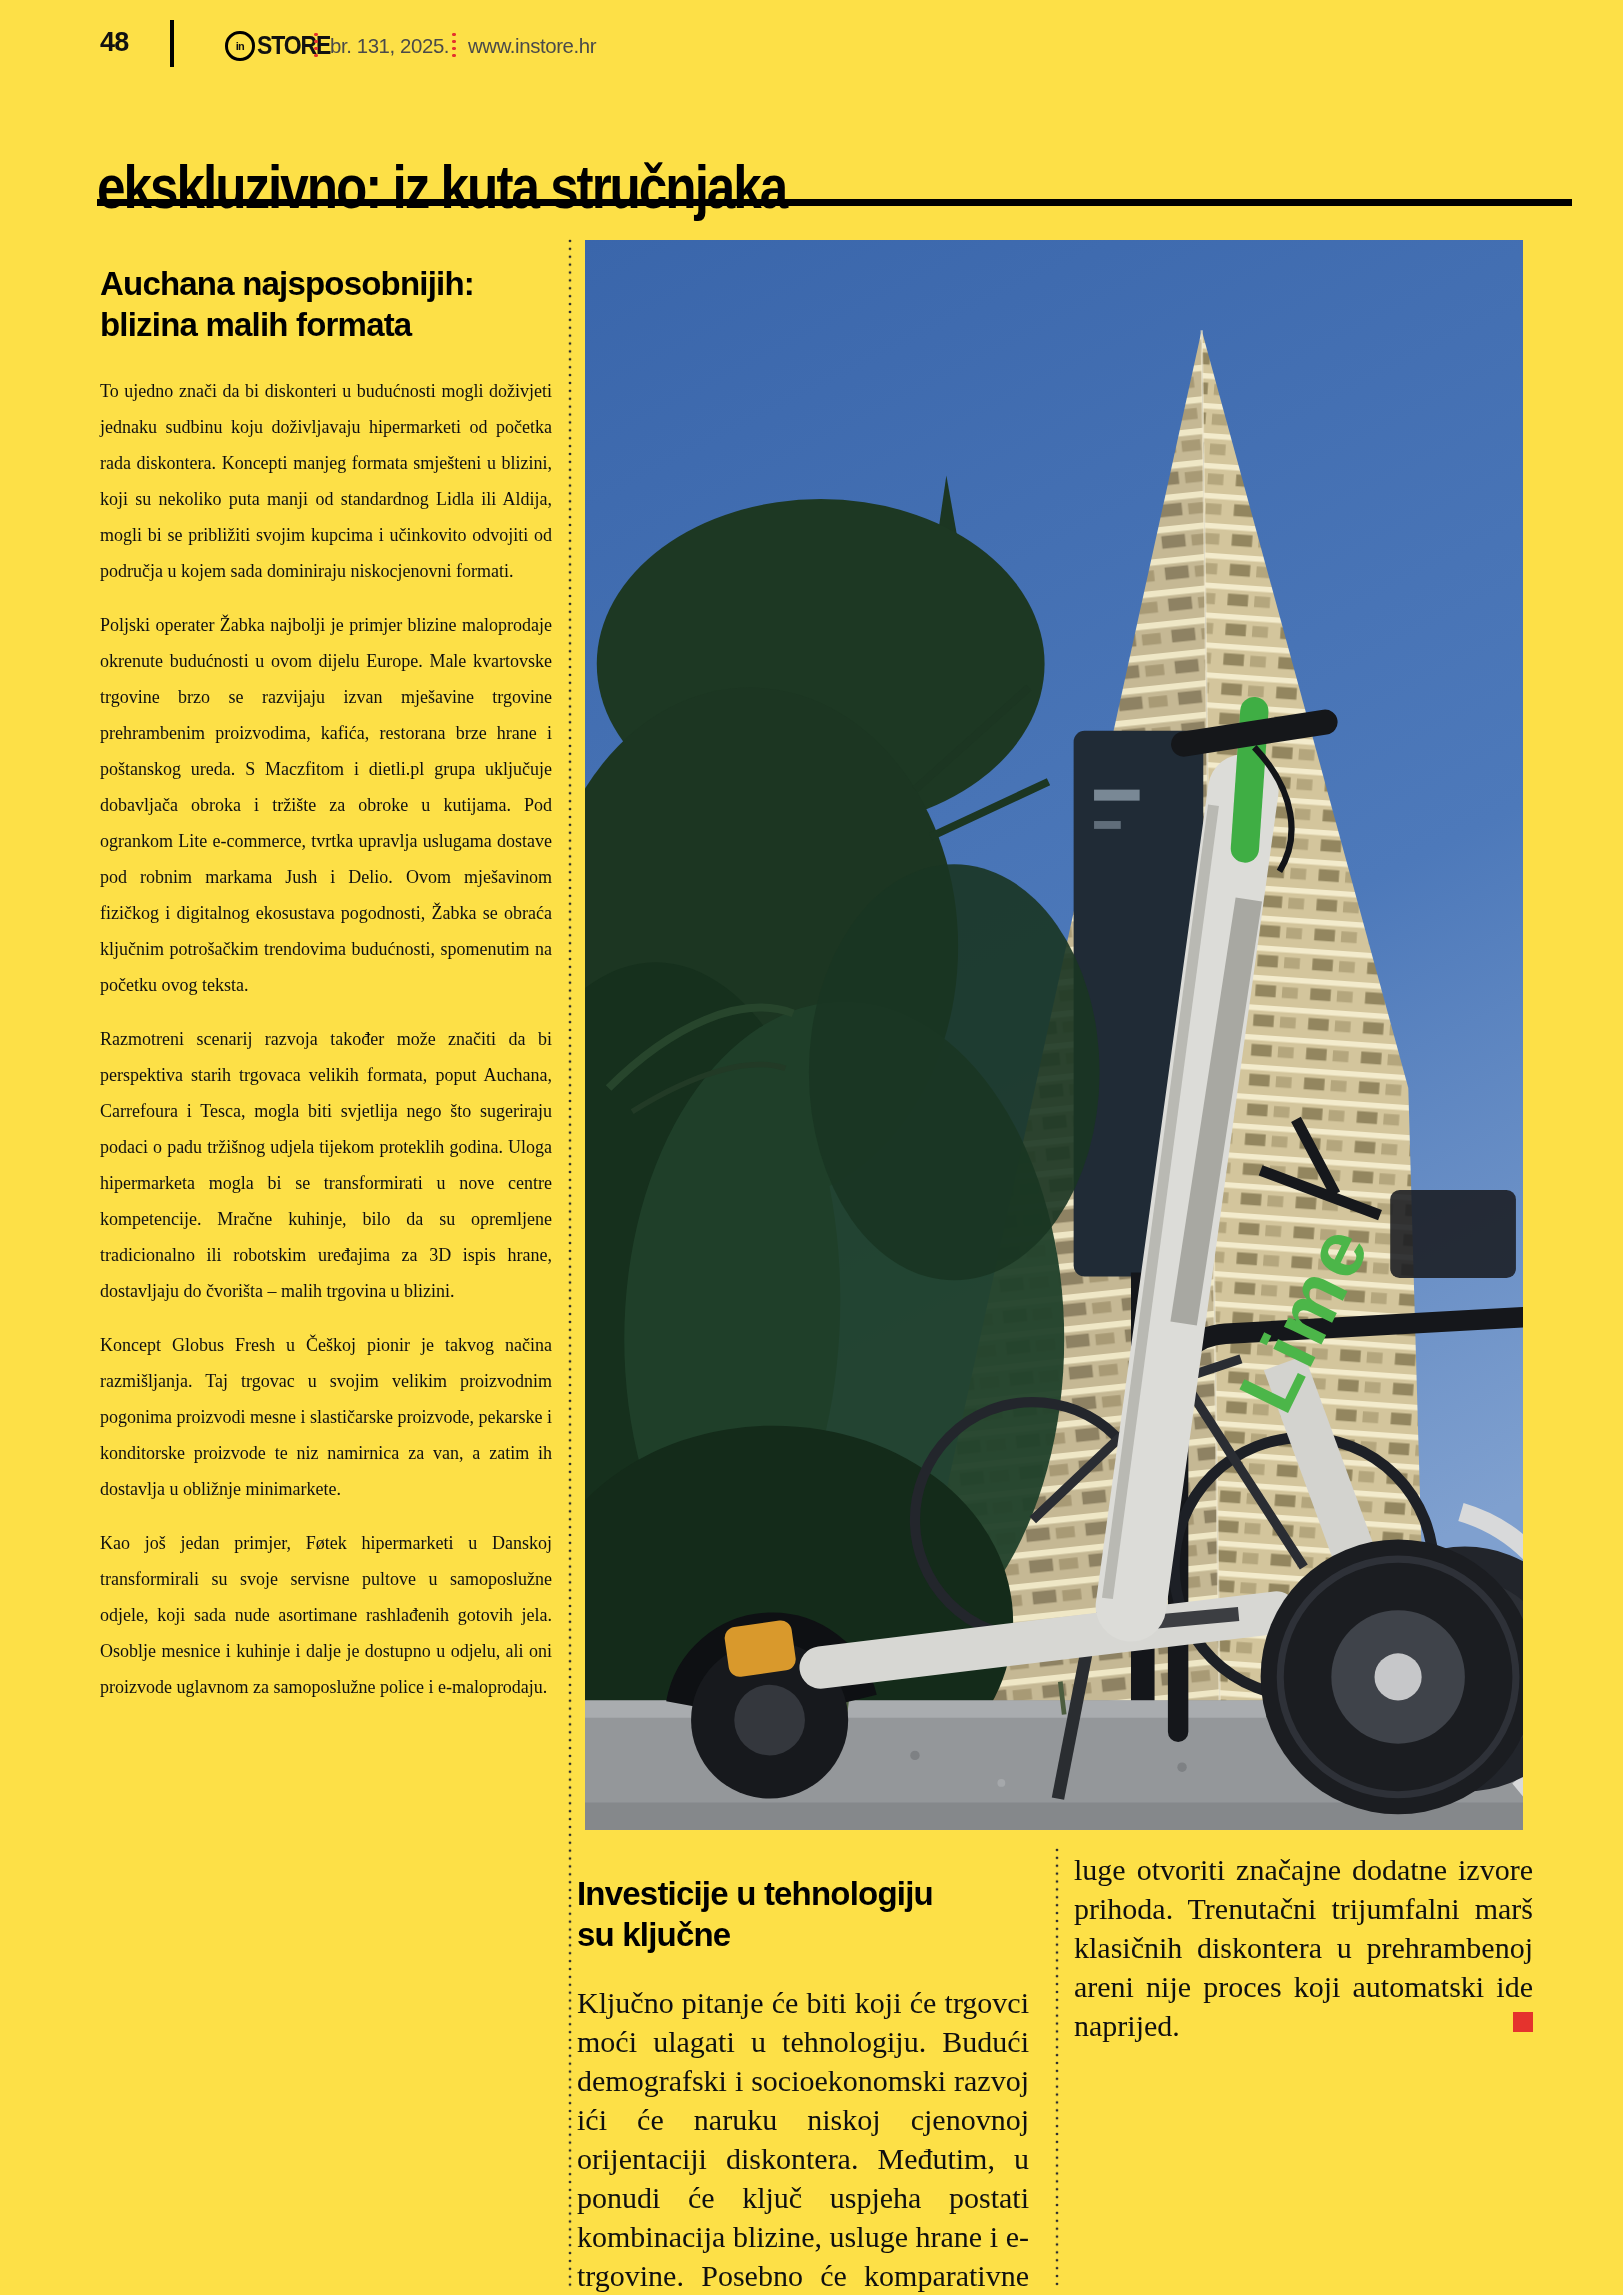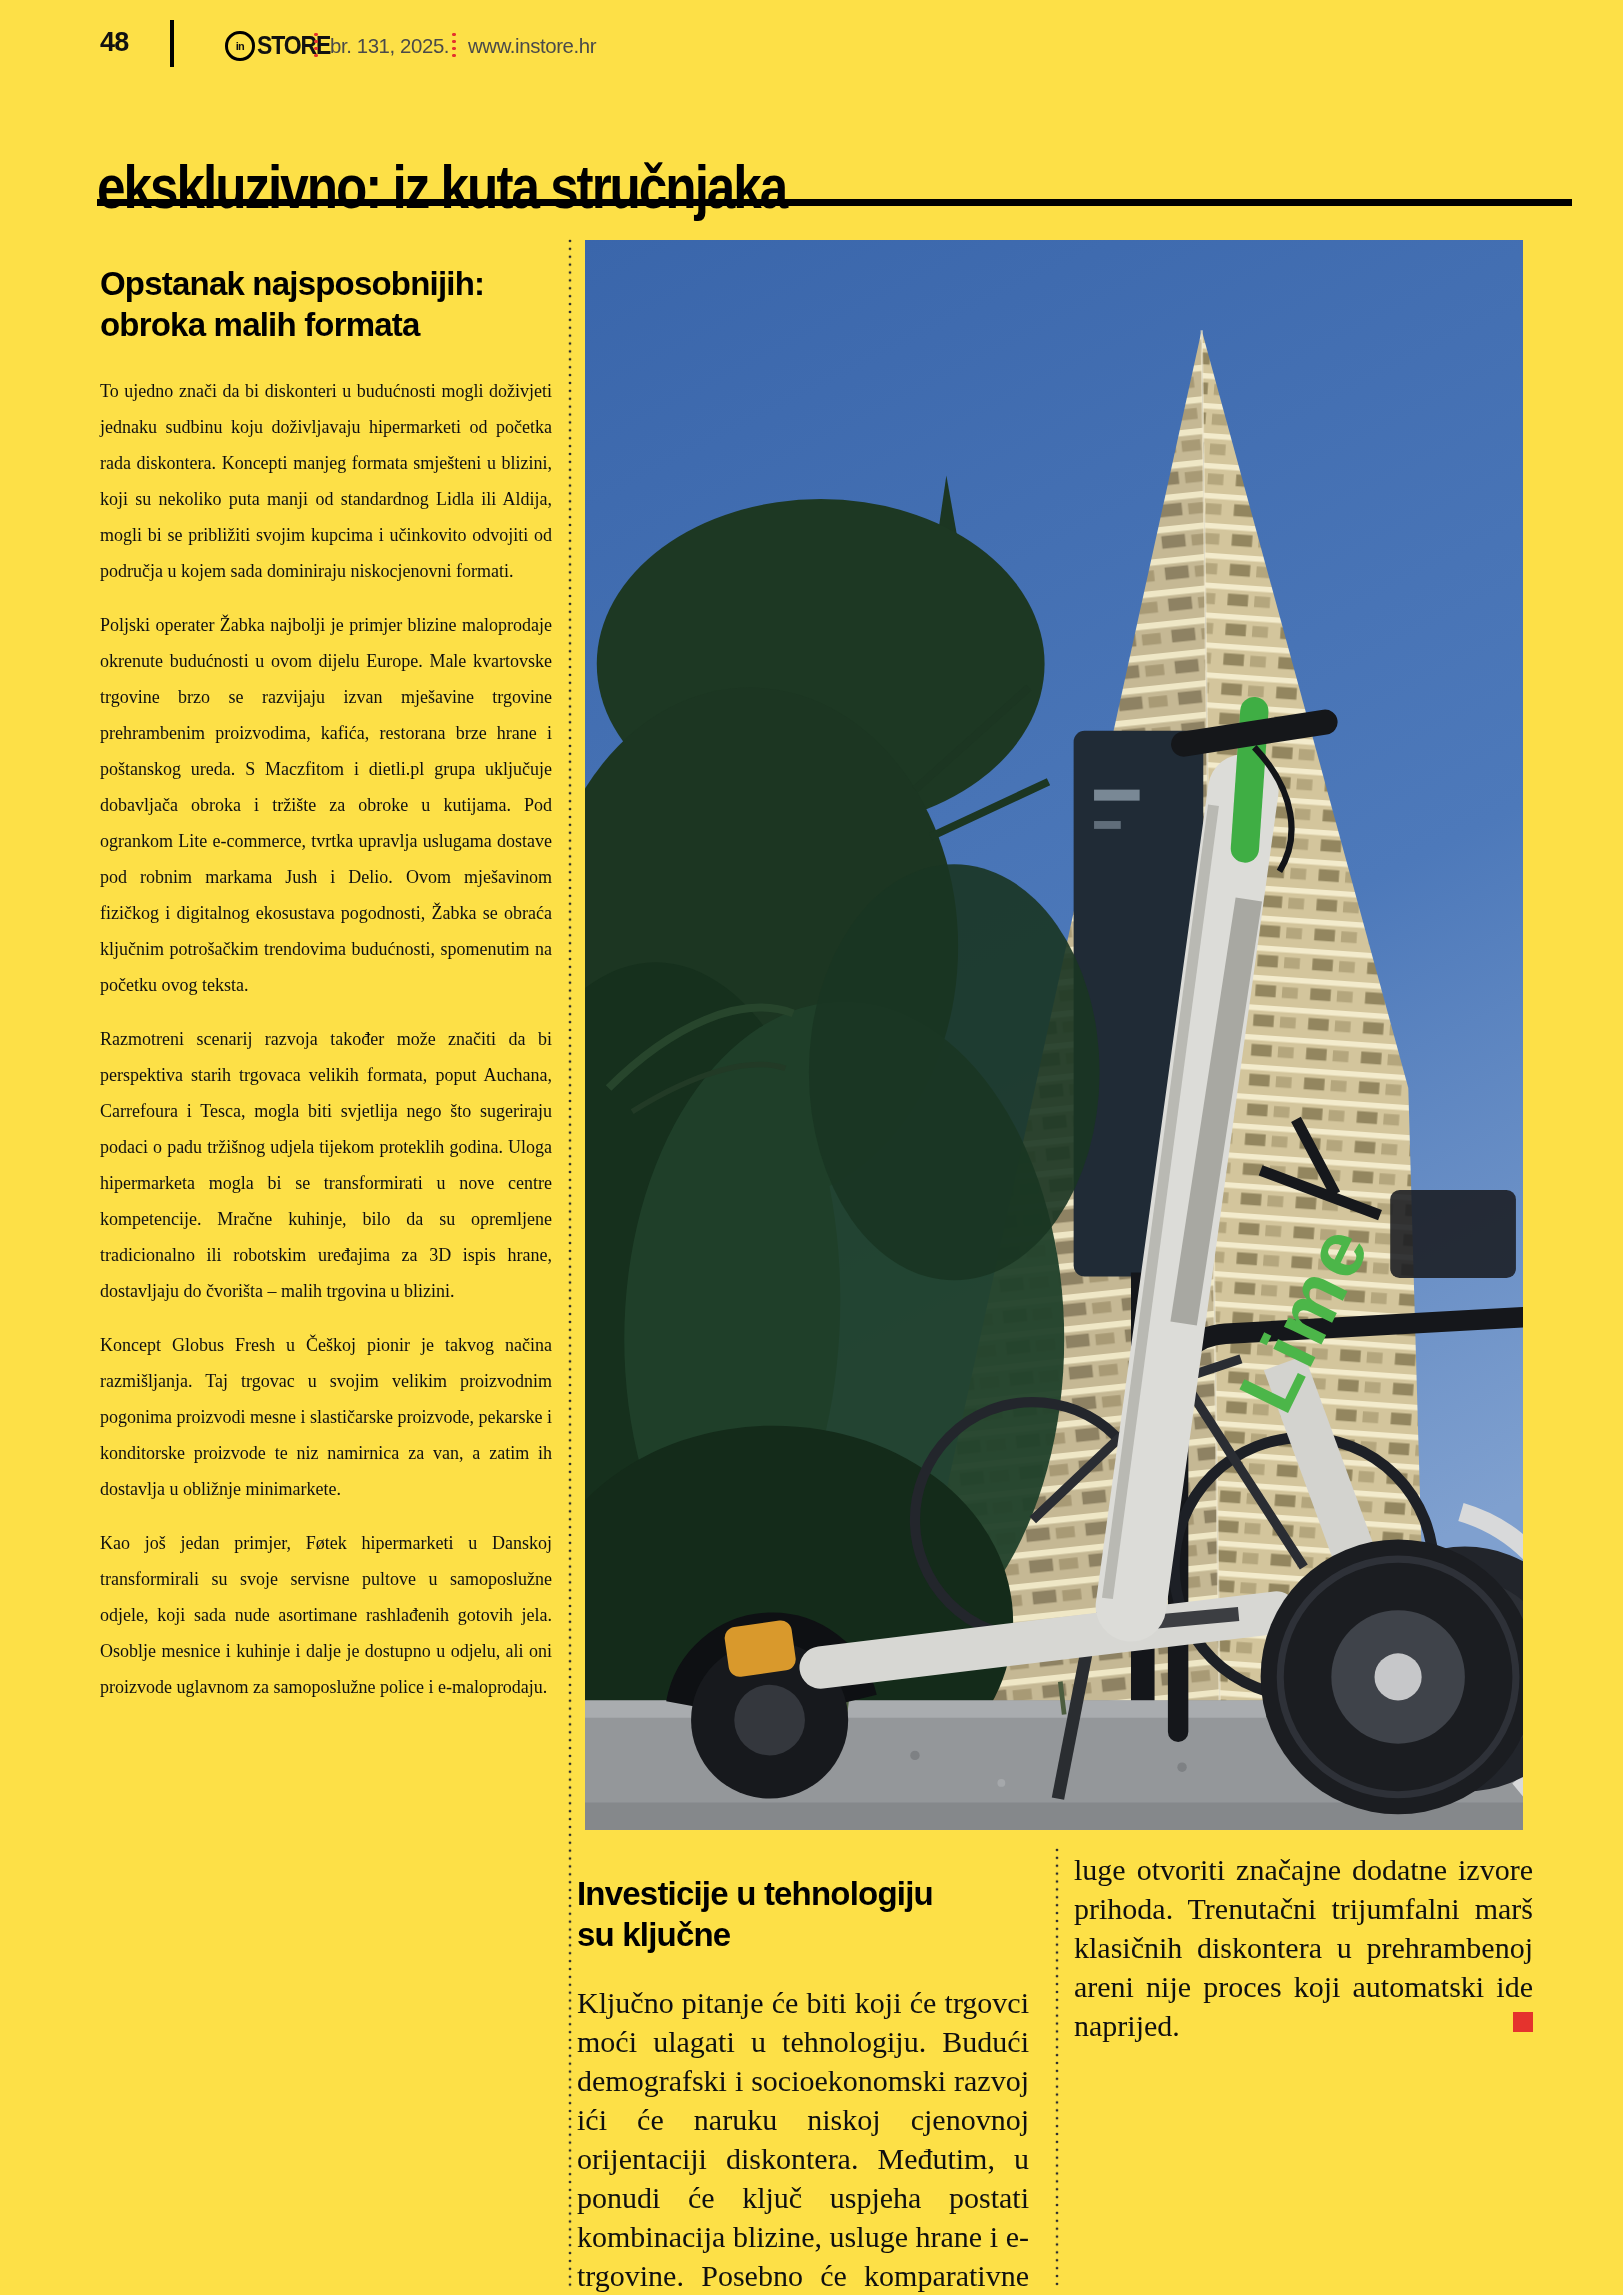--- a/index.html
+++ b/index.html
@@ -67,22 +67,22 @@
   <div class="hdr-meta" style="left:468px;">www.instore.hr</div>
 
   <h1 class="headline">ekskluzivno: iz kuta stručnjaka</h1>
   <div class="title-rule"></div>
 
   <div class="vdots d1"></div>
   <div class="vdots d2"></div>
 
   <section class="leftcol bottomtext">
     <h2 class="col-heading">
-      <span>Opstanak najsposobnijih:</span><br>
-      <span>obroka malih formata</span>
+      <span>Auchana najsposobnijih:</span><br>
+      <span>blizina malih formata</span>
     </h2>
     <div class="body">
       <p>To ujedno znači da bi diskonteri u budućnosti mogli doživjeti jednaku sudbinu koju doživljavaju hipermarketi od početka rada diskontera. Koncepti manjeg formata smješteni u blizini, koji su nekoliko puta manji od standardnog Lidla ili Aldija, mogli bi se približiti svojim kupcima i učinkovito odvojiti od područja u kojem sada dominiraju niskocjenovni formati.</p>
       <p>Poljski operater Žabka najbolji je primjer blizine maloprodaje okrenute budućnosti u ovom dijelu Europe. Male kvartovske trgovine brzo se razvijaju izvan mješavine trgovine prehrambenim proizvodima, kafića, restorana brze hrane i poštanskog ureda. S Maczfitom i dietli.pl grupa uključuje dobavljača obroka i tržište za obroke u kutijama. Pod ogrankom Lite e-commerce, tvrtka upravlja uslugama dostave pod robnim markama Jush i Delio. Ovom mješavinom fizičkog i digitalnog ekosustava pogodnosti, Žabka se obraća ključnim potrošačkim trendovima budućnosti, spomenutim na početku ovog teksta.</p>
       <p>Razmotreni scenarij razvoja također može značiti da bi perspektiva starih trgovaca velikih formata, poput Auchana, Carrefoura i Tesca, mogla biti svjetlija nego što sugeriraju podaci o padu tržišnog udjela tijekom proteklih godina. Uloga hipermarketa mogla bi se transformirati u nove centre kompetencije. Mračne kuhinje, bilo da su opremljene tradicionalno ili robotskim uređajima za 3D ispis hrane, dostavljaju do čvorišta – malih trgovina u blizini.</p>
       <p>Koncept Globus Fresh u Češkoj pionir je takvog načina razmišljanja. Taj trgovac u svojim velikim proizvodnim pogonima proizvodi mesne i slastičarske proizvode, pekarske i konditorske proizvode te niz namirnica za van, a zatim ih dostavlja u obližnje minimarkete.</p>
       <p>Kao još jedan primjer, Føtek hipermarketi u Danskoj transformirali su svoje servisne pultove u samoposlužne odjele, koji sada nude asortimane rashlađenih gotovih jela. Osoblje mesnice i kuhinje i dalje je dostupno u odjelu, ali oni proizvode uglavnom za samoposlužne police i e-maloprodaju.</p>
     </div>
   </section>
 

